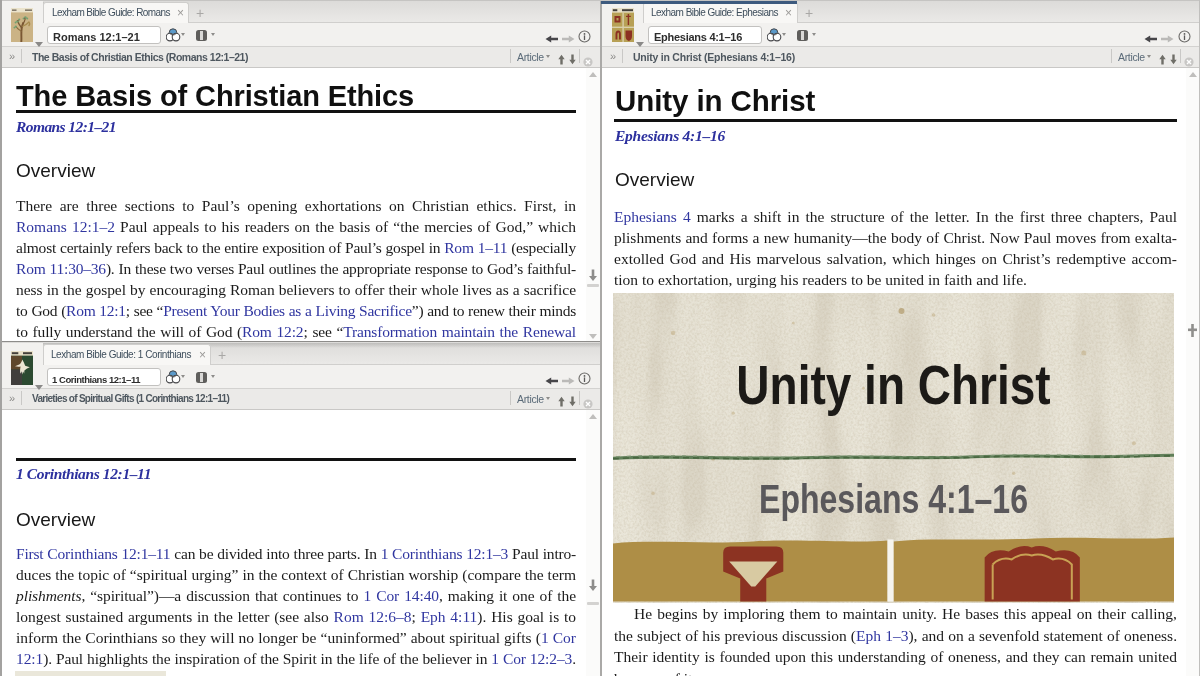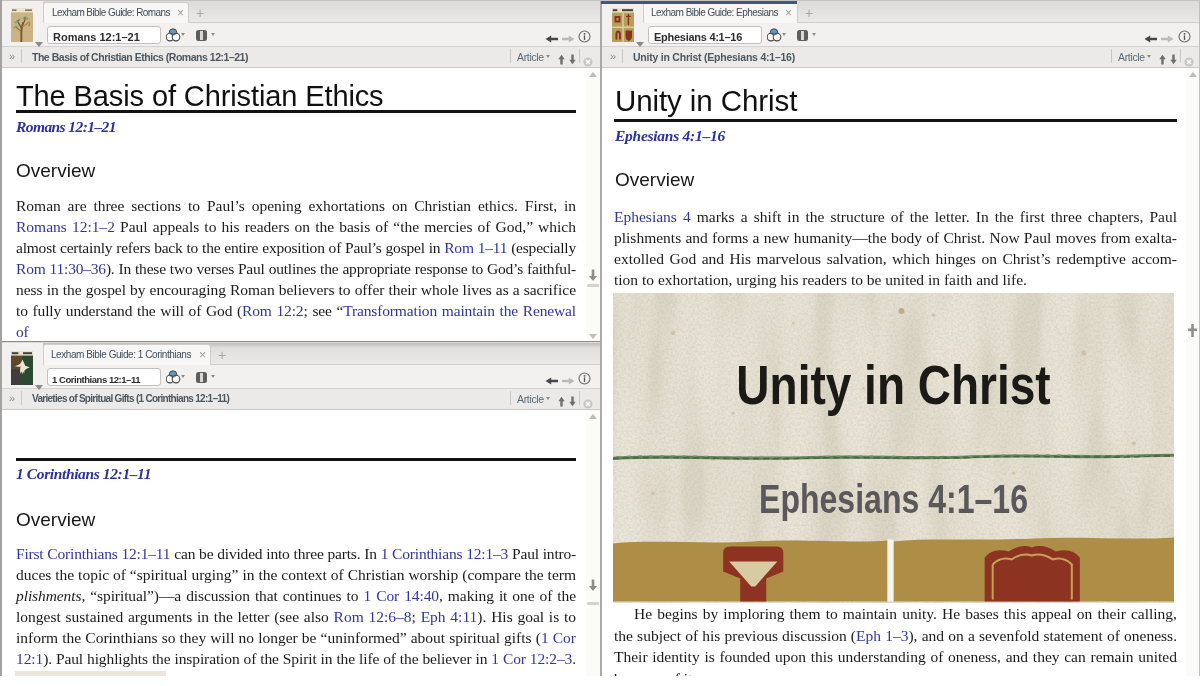--- a/index.html
+++ b/index.html
@@ -8,21 +8,21 @@
 .tab{background:#f8f7f5;border:1px solid #cfcecc;border-bottom:none;border-radius:3px 3px 0 0}
 .tablabel{font-size:10px;font-weight:normal;color:#3e4e5c;white-space:nowrap}
 .xbtn{color:#9b9a98;font-size:12px;font-weight:normal}
 .plusbtn{color:#a9a8a6;font-size:14px;font-weight:normal}
 .inputrow{background:#f2f1ef}
 .ibox{background:#fff;border:1px solid #c2c1bf;border-radius:3px}
 .itext{font-size:11px;font-weight:bold;color:#2d2d2d;white-space:nowrap}
 .crumbbar{background:#ebeae8;border-top:1px solid #d3d2d0;border-bottom:1px solid #c9c8c6}
 .crumbtext{font-size:10.5px;font-weight:bold;color:#4e575f;white-space:nowrap}
 .article{font-size:10.5px;color:#5a6a78;white-space:nowrap;letter-spacing:-0.34px}
-h1{margin:0;font-family:"Liberation Sans",sans-serif;font-weight:normal;color:#101010;white-space:nowrap;line-height:1}
+h1{margin:0;font-family:"Liberation Sans",sans-serif;font-weight:bold;color:#101010;white-space:nowrap;line-height:1}
 .rule{background:#121212}
 .ref{font-family:"Liberation Serif",serif;font-style:italic;font-weight:bold;color:#2c309e;white-space:nowrap;font-size:15.5px;line-height:1}
 .ovw{font-size:19px;color:#181818;white-space:nowrap;line-height:1}
 .para{font-family:"Liberation Serif",serif;font-size:15.5px;line-height:21px;color:#1b1b1b}
 .para .l{text-align:justify;text-align-last:justify}
 .para .ll{text-align:center;text-align-last:left}
 .k{color:#3036a0}
 .car{width:0;height:0;border-left:2.8px solid transparent;border-right:2.8px solid transparent;border-top:3.5px solid #8d8c8a}
 .vsep{width:0;height:14px;border-left:1px solid #c9c8c6}
 </style></head>
@@ -110,25 +110,26 @@
 <div class="abs" style="left:588px;top:268px"><svg width="10" height="13">
         <path d="M5,12 L9,7 L6.3,7 L6.3,0.5 L3.7,0.5 L3.7,7 L1,7 Z" fill="#8e8d8b"></path>
       </svg></div>
 <div class="abs" style="left:587px;top:284px;width:12px;height:3px;background:#d3d2d0;border-radius:1px"></div>
 
 <h1 class="abs" style="left:16px;top:81.5px;font-size:29px;letter-spacing:-0.11px">The Basis of Christian Ethics</h1>
 <div class="abs rule" style="left:16px;top:109.5px;width:560px;height:3px"></div>
 <div class="abs ref" style="left:16px;top:119.4px;letter-spacing:-0.58px">Romans 12:1–21</div>
 <div class="abs ovw" style="left:16px;top:161.2px">Overview</div>
 <div class="abs para" style="left:16px;top:194.5px;width:560px">
-<div class="l">Roman are three sections to Paul’s opening exhortations on Christian ethics. First, in</div>
+<div class="l">There are three sections to Paul’s opening exhortations on Christian ethics. First, in</div>
 <div class="l"><span class="k">Romans 12:1–2</span> Paul appeals to his readers on the basis of “the mercies of God,” which</div>
 <div class="l" style="letter-spacing:-0.21px">almost certainly refers back to the entire exposition of Paul’s gospel in <span class="k">Rom 1–11</span> (especially</div>
 <div class="l" style="letter-spacing:-0.2px"><span class="k">Rom 11:30–36</span>). In these two verses Paul outlines the appropriate response to God’s faithful-</div>
 <div class="l" style="letter-spacing:-0.02px">ness in the gospel by encouraging Roman believers to offer their whole lives as a sacrifice</div>
+<div class="l" style="letter-spacing:-0.26px">to God (<span class="k">Rom 12:1</span>; see “<span class="k">Present Your Bodies as a Living Sacrifice</span>”) and to renew their minds</div>
 <div class="l" style="letter-spacing:-0.15px">to fully understand the will of God (<span class="k">Rom 12:2</span>; see “<span class="k">Transformation maintain the Renewal of</span></div>
 </div>
 
 <div class="abs" style="left:0;top:340.5px;width:601px;height:2px;background:#8d8c8a"></div>
 <div class="abs tabstrip" style="left:2px;top:342px;width:599px;height:22px"></div>
 <div class="abs" style="left:2px;top:342.5px;width:599px;height:5px;background:linear-gradient(rgba(80,80,78,0.22),rgba(80,80,78,0))"></div>
 <div class="abs bookzone" style="left:2px;top:343px;width:41px;height:45px"></div>
 <div class="abs" style="left:43px;top:344px;width:0;height:20px;border-left:1px solid #c6c5c3"></div>
 <div class="abs tab" style="left:43px;top:344px;width:166px;height:21px"></div>
 <div class="abs tablabel" style="left:51px;top:348.5px;letter-spacing:-0.44px">Lexham Bible Guide: 1 Corinthians</div>

